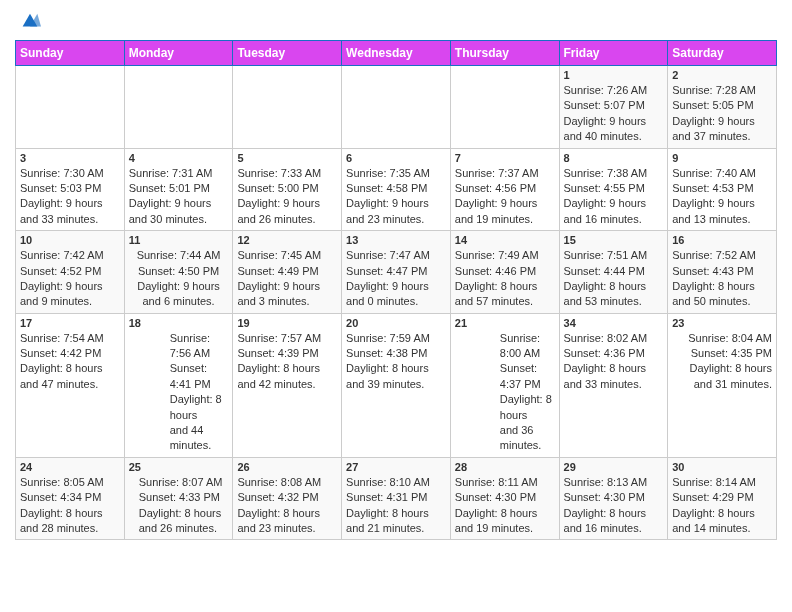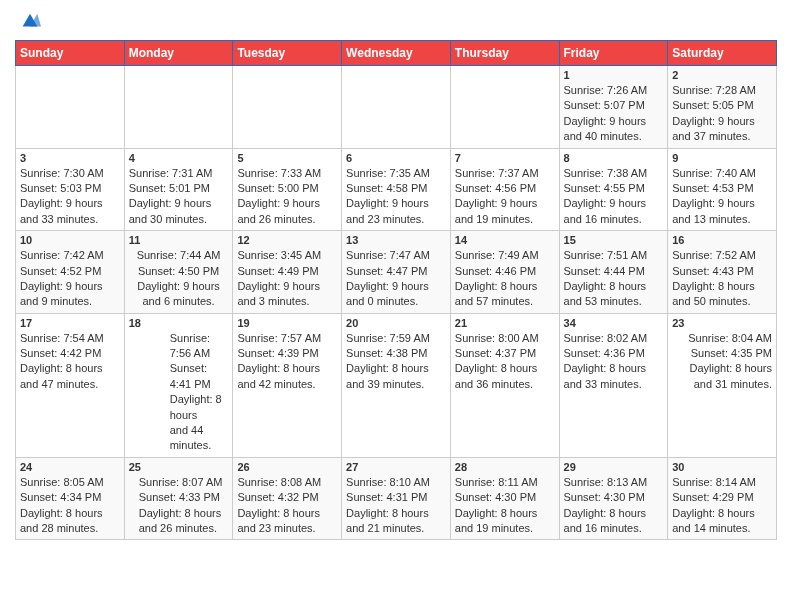--- a/index.html
+++ b/index.html
@@ -57,21 +57,21 @@
     .location {
       font-size: 14px;
       color: #555;
     }
     .calendar {
       width: 100%;
       border-collapse: collapse;
       table-layout: fixed;
     }
     .calendar thead th {
-      background-color: #ef4444;
+      background-color: #d946ef;
       color: #fff;
       font-size: 12px;
       font-weight: bold;
       padding: 5px 4px;
       text-align: left;
       border: 1px solid #1a6fc4;
     }
     .calendar tbody td {
       vertical-align: top;
       border: 1px solid #ccc;
@@ -215,21 +215,21 @@
           </td>
           <td>
             <span class="day-number">11</span>
             <div class="day-info" style="white-space: pre-line; text-align: center;">Sunrise: 7:44 AM
 Sunset: 4:50 PM
 Daylight: 9 hours
 and 6 minutes.</div>
           </td>
           <td>
             <span class="day-number">12</span>
-            <div class="day-info" style="white-space: pre-line;">Sunrise: 3:45 AM
+            <div class="day-info" style="white-space: pre-line;">Sunrise: 7:45 AM
 Sunset: 4:49 PM
 Daylight: 9 hours
 and 3 minutes.</div>
           </td>
           <td>
             <span class="day-number">13</span>
             <div class="day-info" style="white-space: pre-line;">Sunrise: 7:47 AM
 Sunset: 4:47 PM
 Daylight: 9 hours
 and 0 minutes.</div>
@@ -280,21 +280,21 @@
           </td>
           <td>
             <span class="day-number">20</span>
             <div class="day-info" style="white-space: pre-line;">Sunrise: 7:59 AM
 Sunset: 4:38 PM
 Daylight: 8 hours
 and 39 minutes.</div>
           </td>
           <td>
             <span class="day-number">21</span>
-            <div class="day-info" style="white-space: pre-line;">Sunrise: 8:00 AM
+            <div class="day-info" style="white-space: pre-line; margin-left: 45px;">Sunrise: 8:00 AM
 Sunset: 4:37 PM
 Daylight: 8 hours
 and 36 minutes.</div>
           </td>
           <td>
             <span class="day-number">34</span>
             <div class="day-info" style="white-space: pre-line;">Sunrise: 8:02 AM
 Sunset: 4:36 PM
 Daylight: 8 hours
 and 33 minutes.</div>

